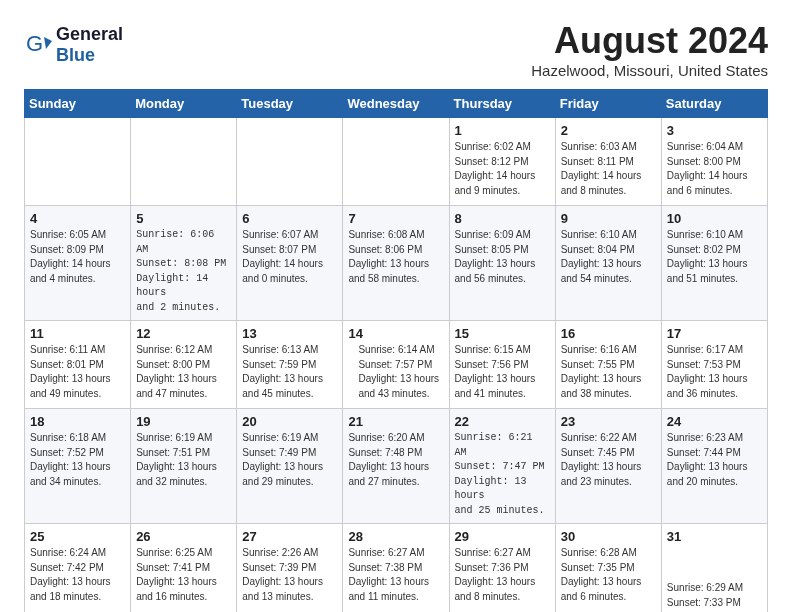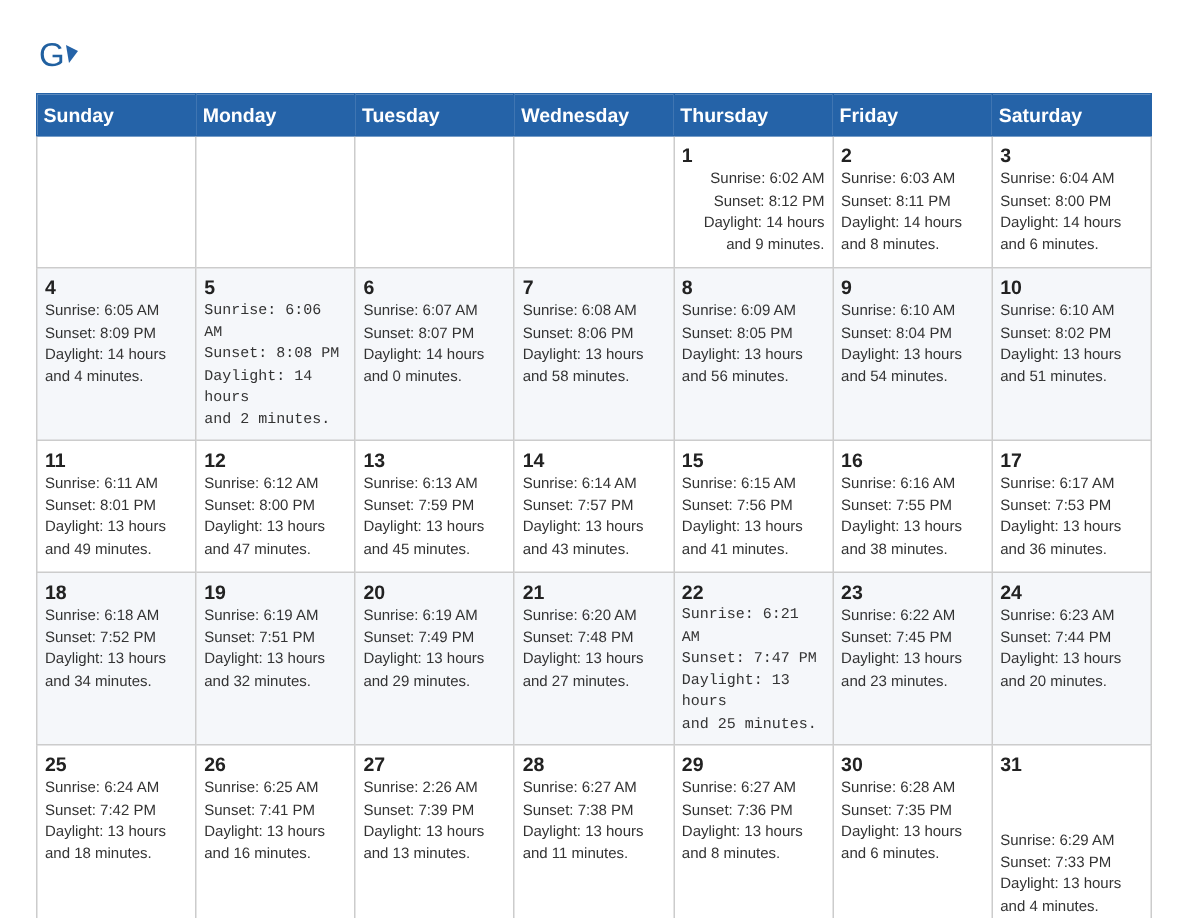--- a/index.html
+++ b/index.html
@@ -90,20 +90,28 @@
   </style>
 </head>
 <body>
 
 <div class="header-area">
   <div class="logo">
     <svg class="logo-icon" viewBox="0 0 28 28" xmlns="http://www.w3.org/2000/svg">
       <text x="2" y="20" font-size="22" fill="#2060a0">G</text>
       <polygon points="20,6 28,10 22,18" fill="#2563a8"></polygon>
     </svg>
+    <div>
+      <span class="logo-text-general">General</span><br>
+      <span class="logo-text-blue">Blue</span>
+    </div>
+  </div>
+  <div class="title-area">
+    <div class="month-year">August 2024</div>
+    <div class="location">Hazelwood, Missouri, United States</div>
   </div>
 </div>
 
 <table class="calendar-table">
   <thead>
     <tr>
     <th>Sunday</th>
         <th>Monday</th>
         <th>Tuesday</th>
         <th>Wednesday</th>
@@ -113,21 +121,21 @@
       </tr>
   </thead>
   <tbody id="calendar-body">
   <tr>
         <td class="empty-cell"></td>
         <td class="empty-cell"></td>
         <td class="empty-cell"></td>
         <td class="empty-cell"></td>
         <td>
           <div class="day-number">1</div>
-          <div class="day-info" style="white-space: pre-line; text-align: right;">Sunrise: 6:02 AM
+          <div class="day-info" style="white-space: pre-line;">Sunrise: 6:02 AM
 Sunset: 8:12 PM
 Daylight: 14 hours
 and 9 minutes.</div>
         </td>
         <td>
           <div class="day-number">2</div>
           <div class="day-info" style="white-space: pre-line;">Sunrise: 6:03 AM
 Sunset: 8:11 PM
 Daylight: 14 hours
 and 8 minutes.</div>
@@ -208,21 +216,21 @@
         </td>
         <td>
           <div class="day-number">13</div>
           <div class="day-info" style="white-space: pre-line;">Sunrise: 6:13 AM
 Sunset: 7:59 PM
 Daylight: 13 hours
 and 45 minutes.</div>
         </td>
         <td>
           <div class="day-number">14</div>
-          <div class="day-info" style="white-space: pre-line;">Sunrise: 6:14 AM
+          <div class="day-info" style="white-space: pre-line; margin-left: 10px;">Sunrise: 6:14 AM
 Sunset: 7:57 PM
 Daylight: 13 hours
 and 43 minutes.</div>
         </td>
         <td>
           <div class="day-number">15</div>
           <div class="day-info" style="white-space: pre-line;">Sunrise: 6:15 AM
 Sunset: 7:56 PM
 Daylight: 13 hours
 and 41 minutes.</div>

